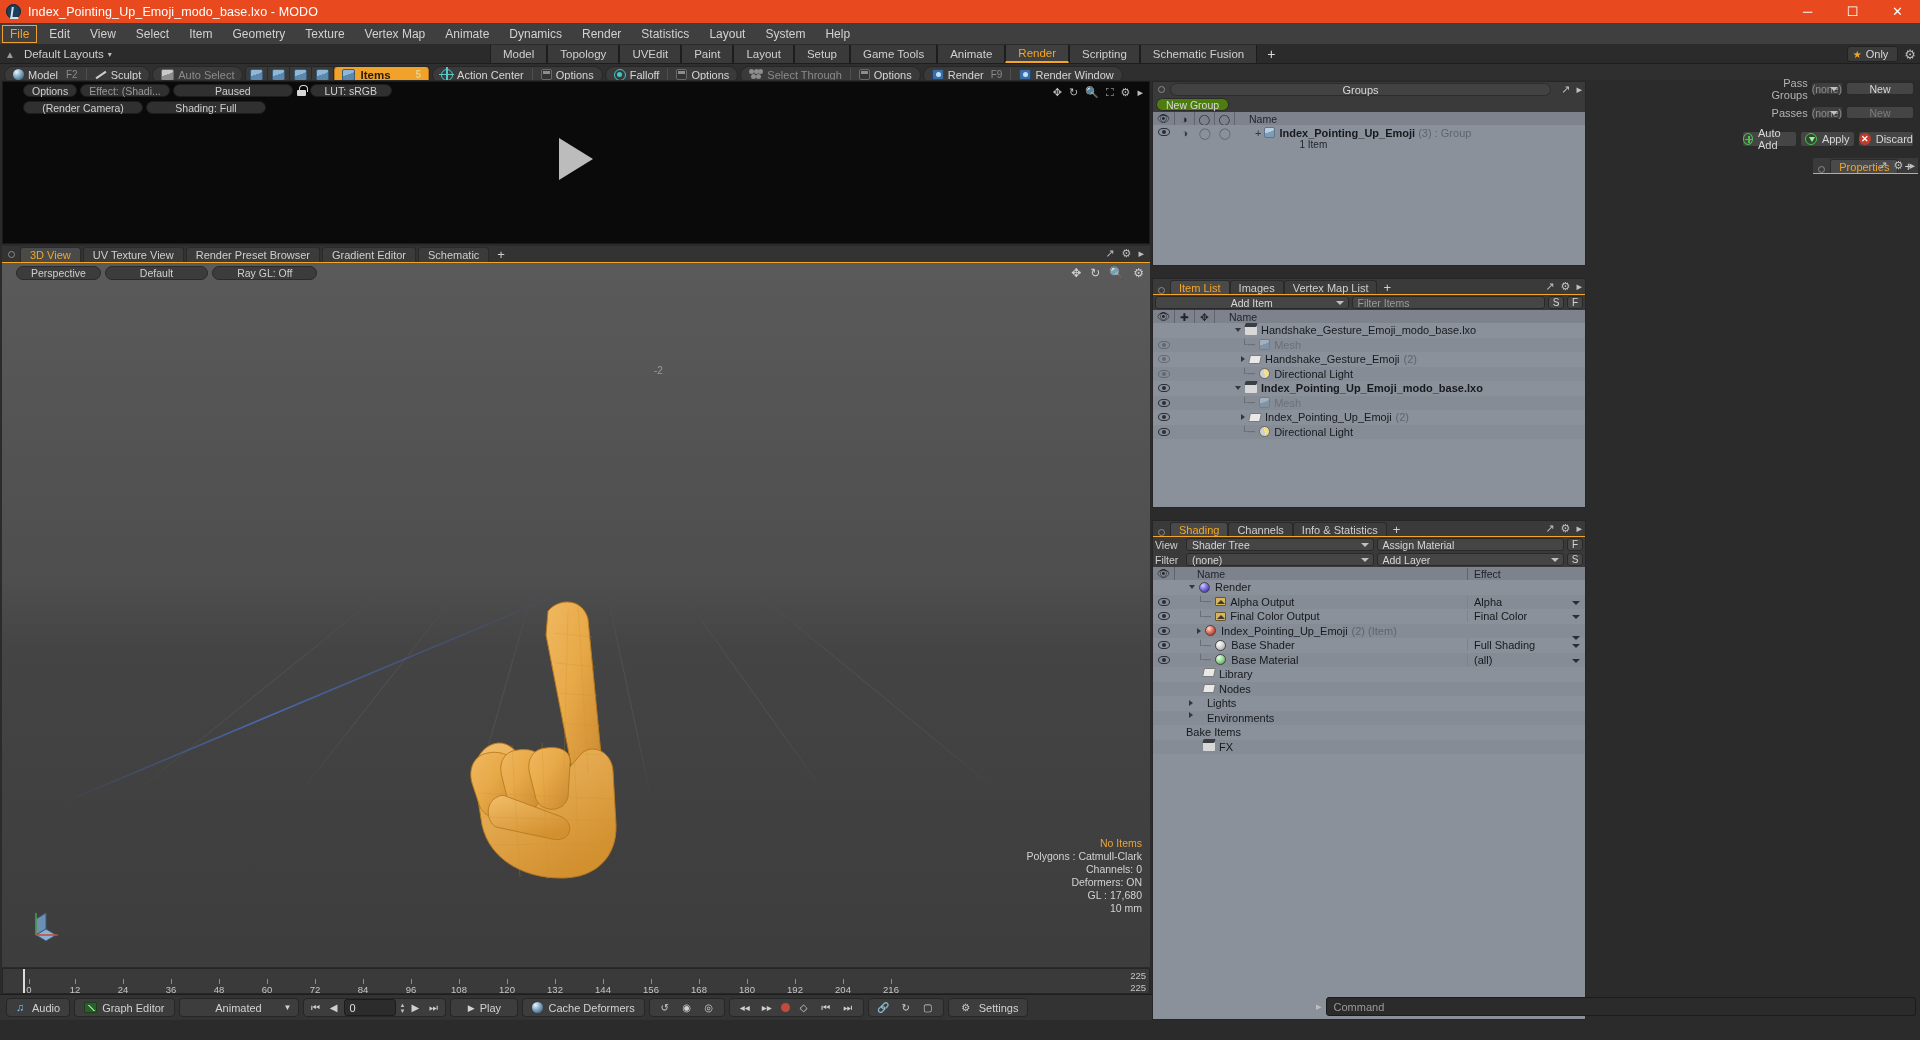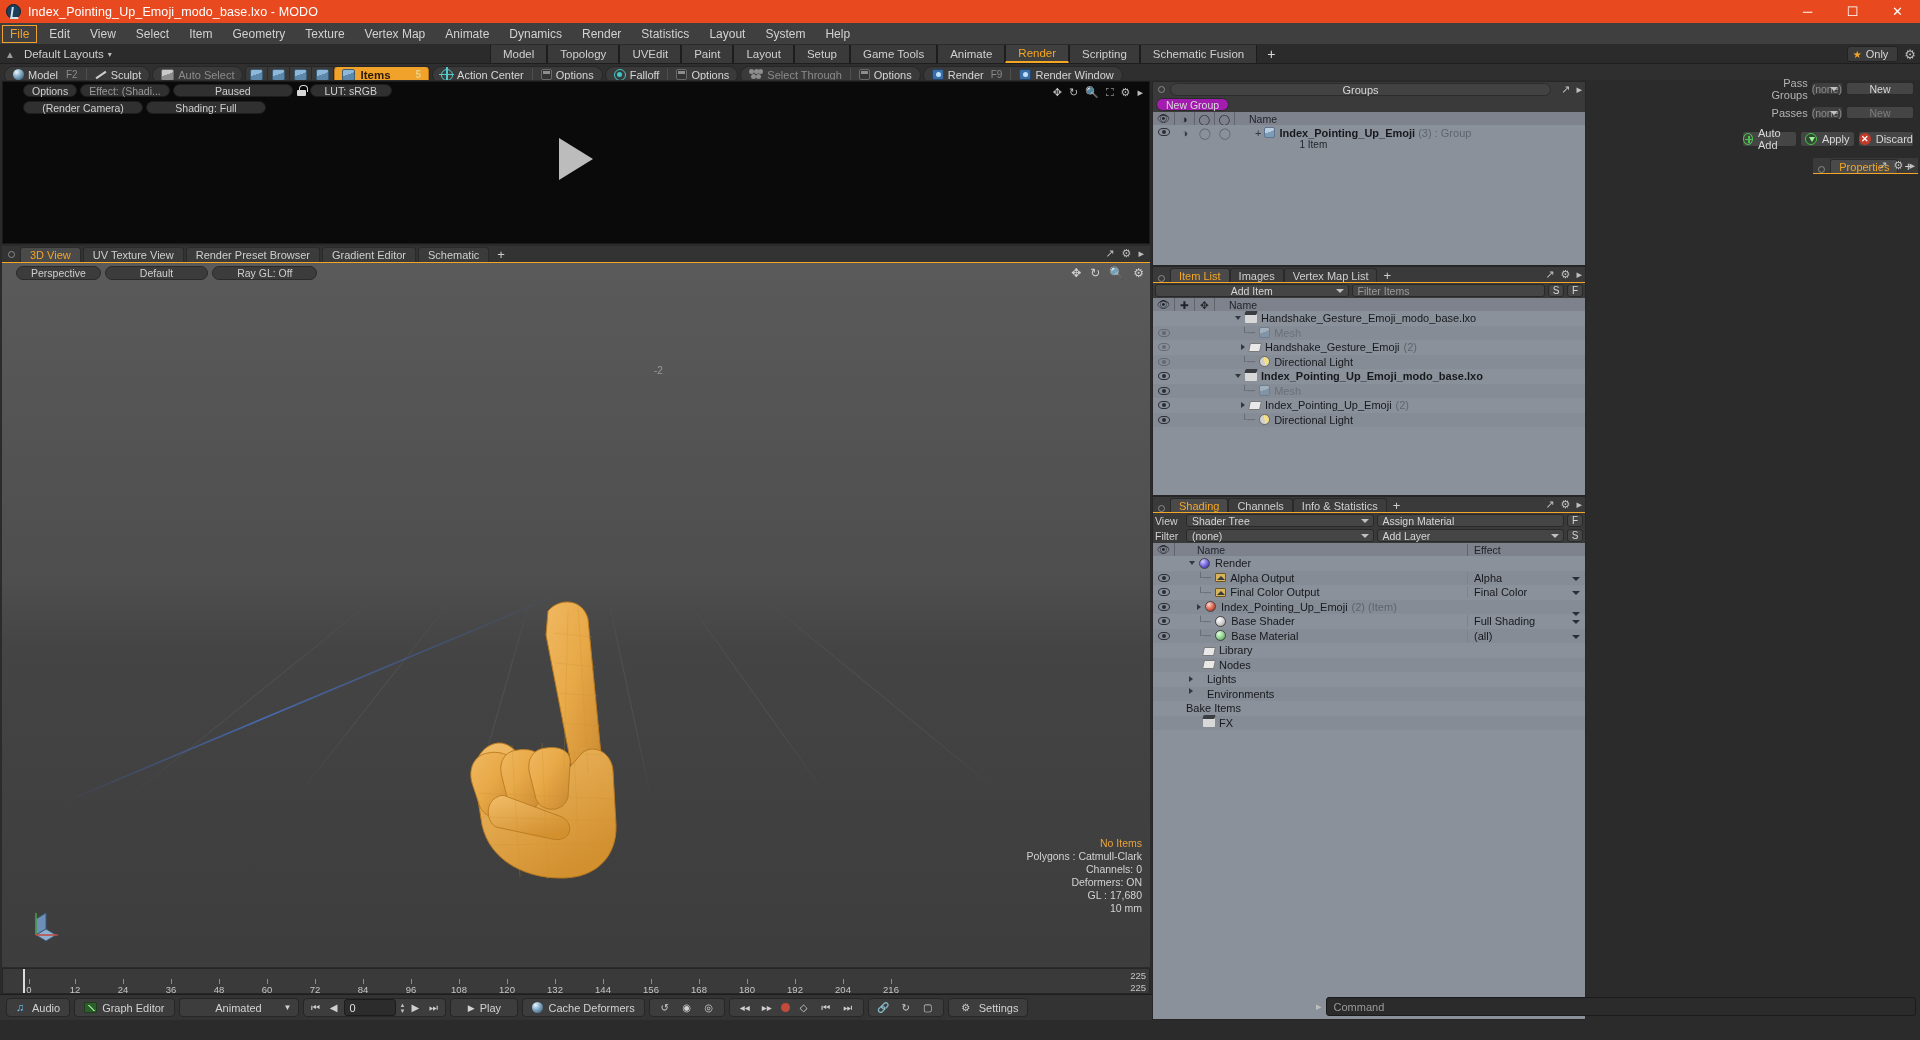--- a/index.html
+++ b/index.html
@@ -141,35 +141,35 @@
       align-items:center;padding-left:5px;font-size:11px;color:#e0e0e0;}
   .spin{display:flex;flex-direction:column;margin-left:2px;}
   .spin i{font-style:normal;font-size:6px;line-height:6px;color:#bdbdbd;}
   .micon{width:16px;height:16px;display:flex;align-items:center;justify-content:center;font-size:10px;color:#cfcfcf;}
   .redball{width:9px;height:9px;border-radius:50%;background:#c24a3c;}
   .cmdbar{position:absolute;right:4px;bottom:4px;width:600px;height:19px;display:flex;align-items:center;gap:4px;}
   .cmd-in{flex:1;height:19px;background:#2b2b2b;border:1px solid #1b1b1b;border-radius:3px;display:flex;align-items:center;
       padding-left:7px;font-size:11px;color:#9a9a9a;}
 
   
-  .rightcol{width:450px;height:940px;padding:1px 16px 0 0;display:flex;flex-direction:column;gap:0;}
+  .rightcol{width:450px;height:940px;padding:1px 16px 0 0;display:flex;flex-direction:column;gap:12px;}
   .panel{background:#3a3a3a;border:1px solid #262626;display:flex;flex-direction:column;}
   .ph{height:15px;background:#3a3a3a;display:flex;align-items:center;position:relative;}
   .ph-dot{width:7px;height:7px;border-radius:50%;border:1px solid #8a8a8a;margin:0 5px;}
   .ph-title{flex:1;text-align:center;font-size:11px;color:#d8d8d8;background:#424242;border:1px solid #2c2c2c;
       border-radius:7px;height:13px;line-height:12px;margin-right:34px;}
   .ph-tabs{display:flex;align-items:flex-end;height:16px;}
   .ptab{padding:0 8px;height:14px;line-height:14px;font-size:11px;color:#cfcfcf;background:#3d3d3d;
       border:1px solid #2a2a2a;border-bottom:none;border-radius:3px 3px 0 0;margin-right:0;}
   .ptab.sel{color:#f5a623;background:#4a4a4a;}
   .ph-ic{position:absolute;right:3px;top:1px;display:flex;gap:6px;align-items:center;color:#c0c0c0;font-size:11px;}
   .underline{border-bottom:1px solid #f5a623;}
 
   .newgroup{height:15px;display:flex;align-items:center;padding-left:3px;}
-  .ngbtn{background:#a21caf;border:1px solid #2a2a2a;border-radius:7px;height:13px;padding:0 9px;font-size:10.5px;
+  .ngbtn{background:#4d7c0f;border:1px solid #2a2a2a;border-radius:7px;height:13px;padding:0 9px;font-size:10.5px;
       color:#d8d8d8;display:flex;align-items:center;}
 
   .thead{height:13px;background:#7d828c;display:flex;align-items:center;font-size:10.5px;color:#1f2228;}
   .thcol{display:flex;align-items:center;justify-content:center;height:13px;border-right:1px solid #5f646d;}
   .tbody{background:#8b919b;flex:1;overflow:hidden;position:relative;}
   .trow{height:14.5px;display:flex;align-items:center;font-size:11px;color:#17191d;position:relative;}
   .trow.alt{background:#868c96;}
   .eyecol{width:22px;display:flex;align-items:center;justify-content:center;}
   .eye{width:12px;height:8px;border-radius:50%/60%;border:1.4px solid #2a2d33;display:flex;align-items:center;justify-content:center;}
   .eye::after{content:"";width:4px;height:4px;border-radius:50%;background:#2a2d33;}
@@ -910,21 +910,21 @@
               <span class="ic-sphere sp-green"></span>
               <span>Base Material</span>
             </span>
             <span style="width:118px;border-left:1px solid #7d828c;padding-left:6px;position:relative">
               <span>(all)</span>
               <span style="position:absolute;right:5px;top:5px;width:0;height:0;border-left:4px solid transparent;border-right:4px solid transparent;border-top:4px solid #2a2d33"></span>
             </span>
           </div>
           <div class="trow">
             <span class="eyecol"></span>
-            <span style="flex:1;display:flex;align-items:flex-end">
+            <span style="flex:1;display:flex;align-items:flex-start">
               <span style="margin-left:28px" class="ic-folder"></span>
               <span>Library</span>
             </span>
             <span style="width:118px;border-left:1px solid #7d828c"></span>
           </div>
           <div class="trow alt">
             <span class="eyecol"></span>
             <span style="flex:1;display:flex;align-items:center">
               <span style="margin-left:28px" class="ic-folder"></span>
               <span>Nodes</span>

